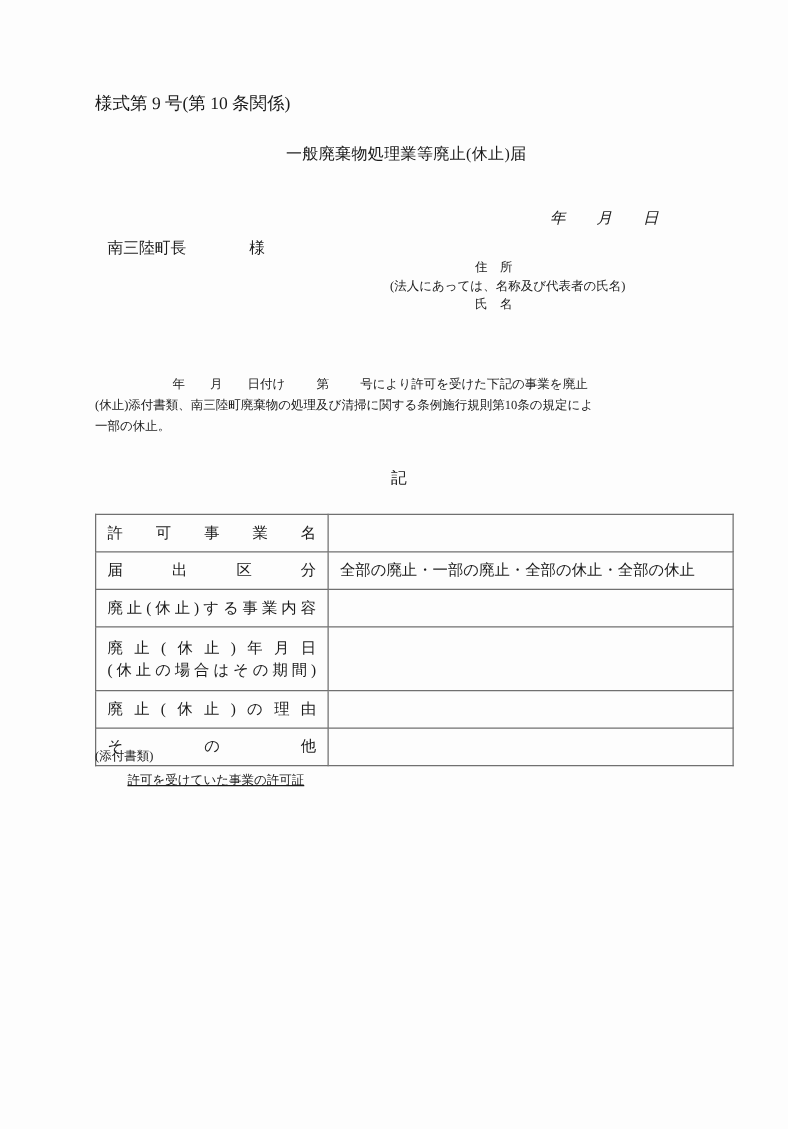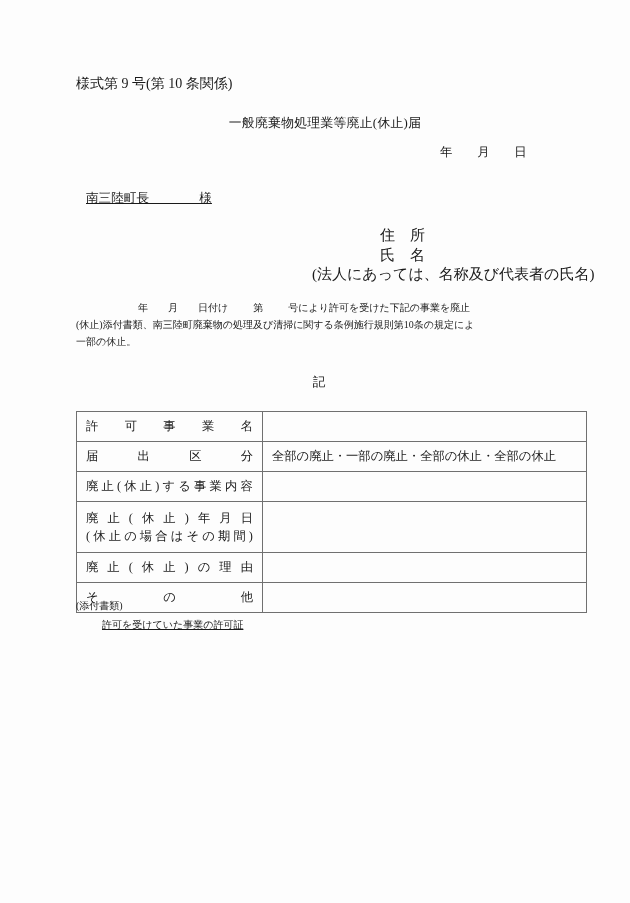--- a/index.html
+++ b/index.html
@@ -40,38 +40,38 @@
     width: 630px;
     text-align: center;
     font-size: 12.8px;
     letter-spacing: 0.3px;
     padding-left: 20px;
     box-sizing: border-box;
   }
 
   #date-line {
     left: 440px;
-    top: 146px;
+    top: 168px;
     font-size: 12.4px;
     white-space: pre;
+    font-style: italic;
   }
 
   #addressee {
     left: 86px;
     top: 192px;
     font-size: 12.6px;
     white-space: pre;
-    text-decoration: underline;
   }
 
   
   #applicant {
     left: 312px;
-    top: 228px;
-    font-size: 15px;
+    top: 210px;
+    font-size: 10px;
   }
   #applicant .row {
     white-space: pre;
     margin-bottom: 4.5px;
     line-height: 1.0;
   }
   #applicant .indent-a { padding-left: 68px; }
   #applicant .indent-b { padding-left: 68px; }
   #applicant .note { padding-left: 0; }
 
@@ -160,22 +160,22 @@
   <div class="abs jp" id="form-number">様式第 9 号(第 10 条関係)</div>
 
   <div class="abs jp" id="doc-title">一般廃棄物処理業等廃止(休止)届</div>
 
   <div class="abs jp" id="date-line">年        月        日</div>
 
   <div class="abs jp" id="addressee">南三陸町長                様</div>
 
   <div class="abs jp" id="applicant">
     <div class="row indent-a">住　所</div>
+    <div class="row note">(法人にあっては、名称及び代表者の氏名)</div>
     <div class="row indent-b">氏　名</div>
-    <div class="row note">(法人にあっては、名称及び代表者の氏名)</div>
   </div>
 
   <div class="abs jp" id="body-paragraph">
     <span class="ln ln1">年        月        日付け          第          号により許可を受けた下記の事業を廃止</span>
     <span class="ln ln2">(休止)添付書類、南三陸町廃棄物の処理及び清掃に関する条例施行規則第10条の規定によ</span>
     <span class="ln ln3">一部の休止。</span>
   </div>
 
   <div class="abs jp" id="ki">記</div>
 

